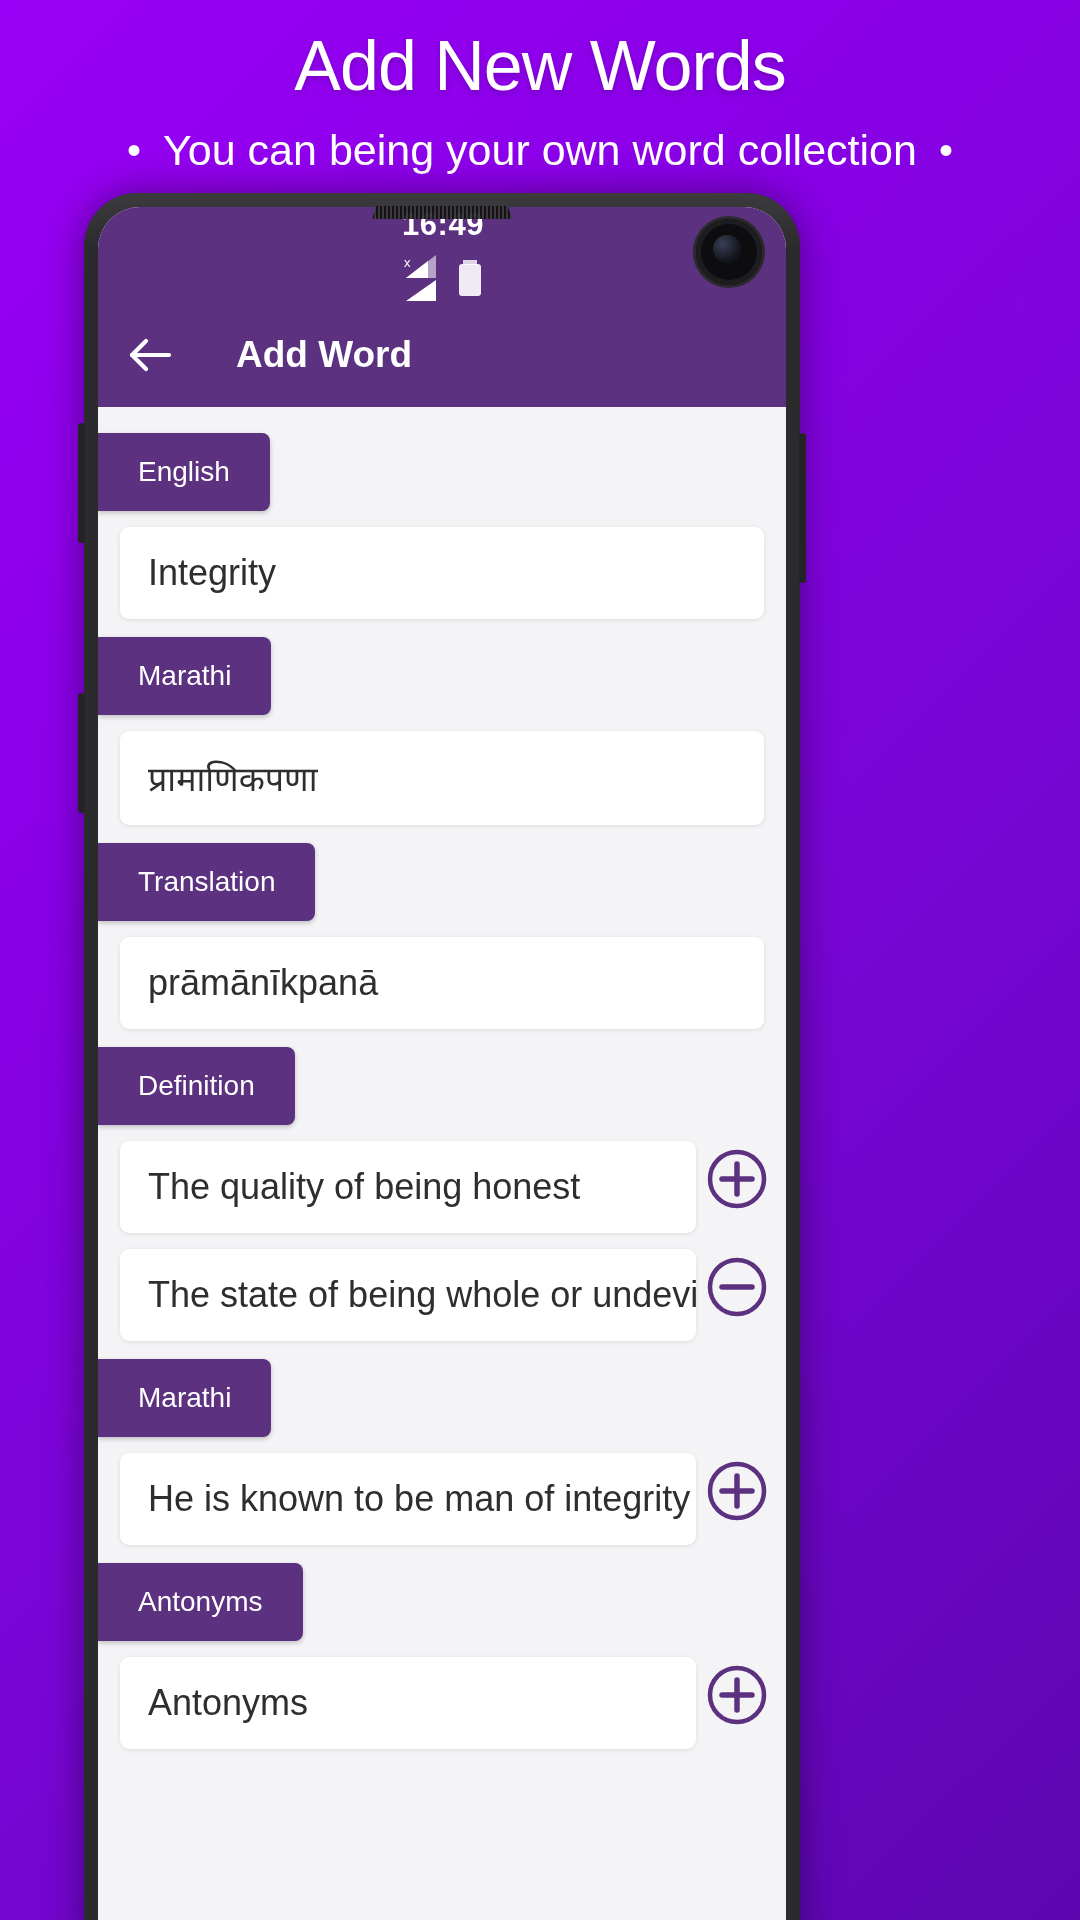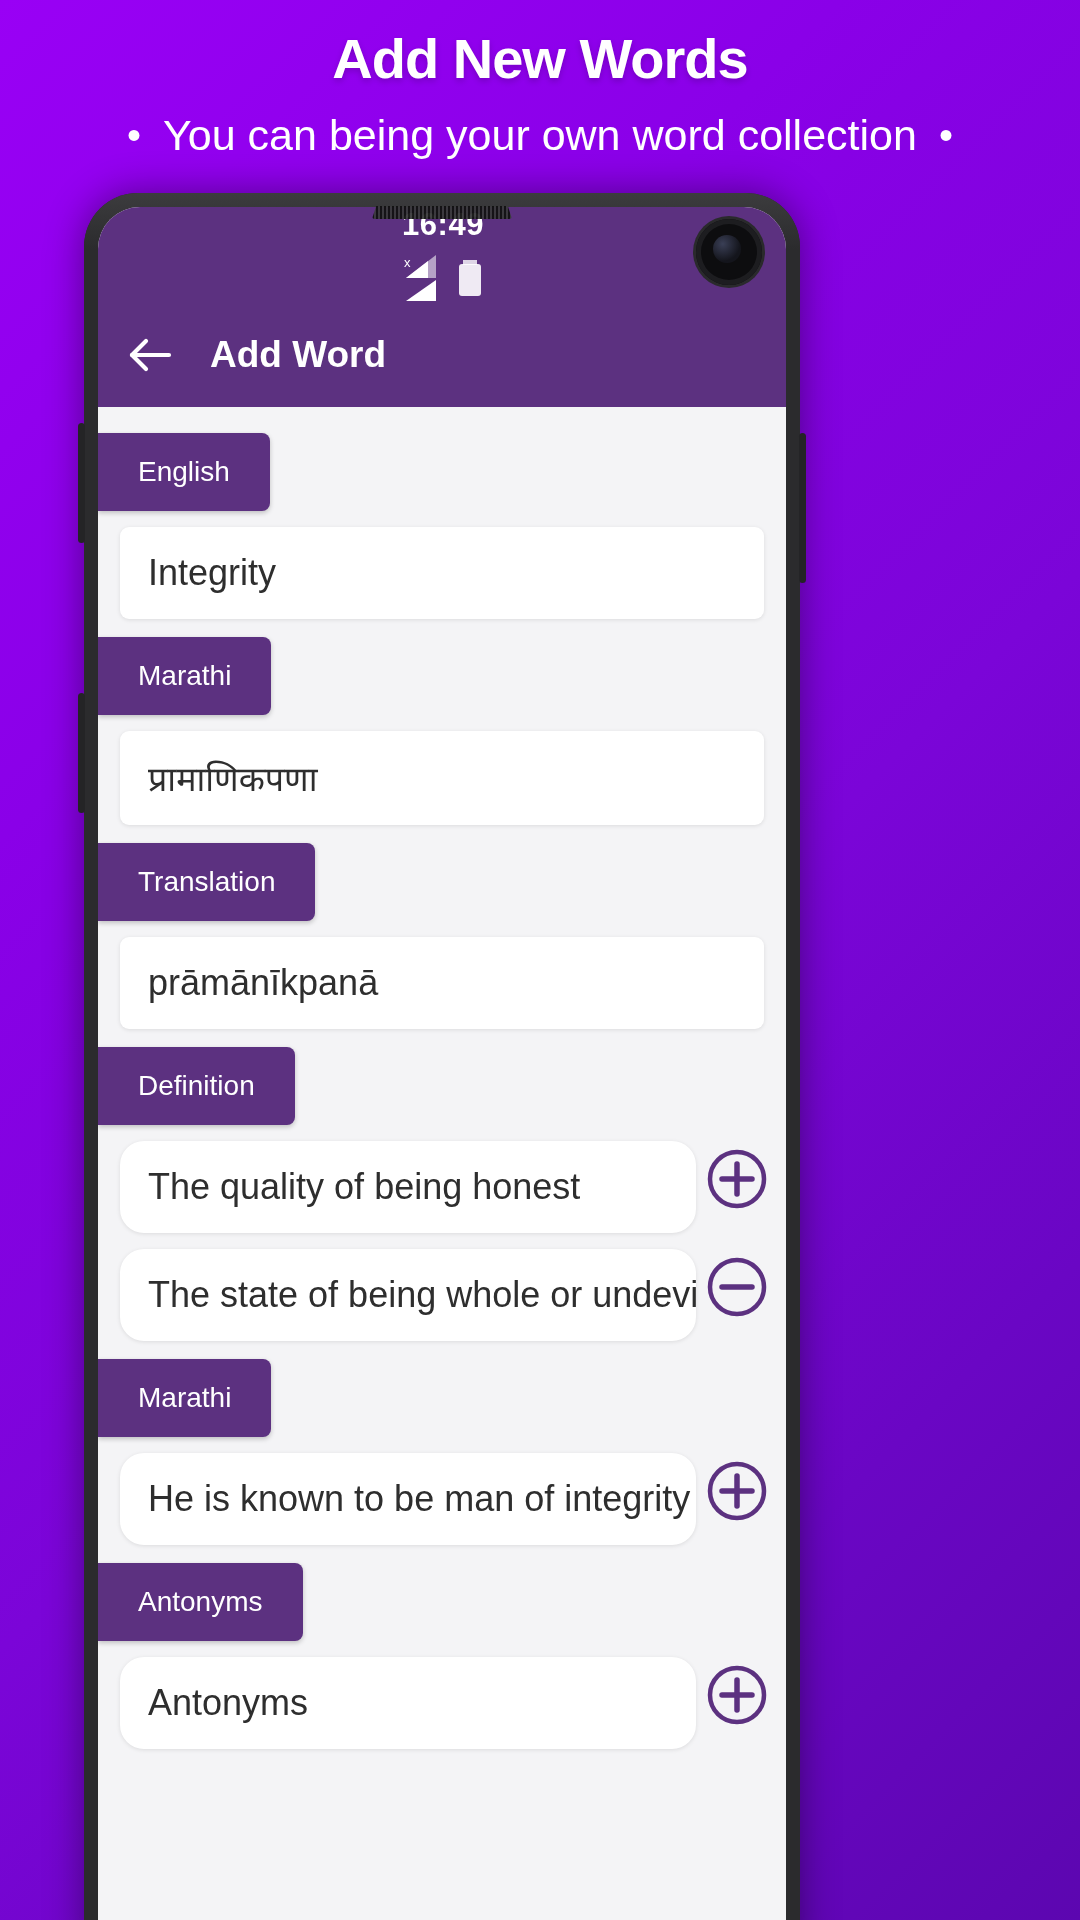--- a/index.html
+++ b/index.html
@@ -8,21 +8,21 @@
     font-family:"Liberation Sans", sans-serif;
   }
   body {
     background: linear-gradient(135deg, #9900f5 0%, #8a00e8 28%, #7b05d8 55%, #6a06c4 78%, #5c06b0 100%);
     position:relative;
   }
 
   
   .promo { width:100%; padding-top:30px; text-align:center; }
   .promo-title {
-    color:#ffffff; font-size:56px; font-weight:bold;
+    color:#ffffff; font-size:70px; font-weight:normal;
     letter-spacing:-1px; line-height:1.05;
     text-shadow:0 3px 6px rgba(0,0,0,.18);
   }
   .promo-sub-wrap {
     display:flex; align-items:center; justify-content:center;
     gap:22px; margin-top:22px;
   }
   .promo-dot { color:#ffffff; font-size:40px; line-height:1; }
   .promo-sub { color:#ffffff; font-size:43px; font-weight:400; }
 
@@ -80,21 +80,21 @@
     width:28px; height:28px; border-radius:50%;
     background:radial-gradient(circle at 35% 32%, #3a3f56 0%, #14151c 65%);
   }
 
   
   .appbar {
     height:104px; background:#5c3180;
     display:flex; align-items:center; padding-left:30px; gap:38px;
   }
   .back-arrow { width:44px; height:38px; display:block; }
-  .appbar-title { color:#ffffff; font-size:37px; font-weight:bold; }
+  .appbar-title { color:#ffffff; font-size:37px; font-weight:bold;margin-left:26px; }
 
   
   .form {
     background:#f4f4f6; height:calc(100% - 200px);
     padding-top:26px;
   }
   .chip {
     display:inline-block; background:#5c3180; color:#ffffff;
     font-size:28px; padding:23px 40px 23px 40px;
     border-radius:0 8px 8px 0; margin-left:0;
@@ -109,21 +109,21 @@
     background:#ffffff; border-radius:9px;
     padding:24px 28px; min-height:92px;
     display:flex; align-items:center;
     box-shadow:0 1px 4px rgba(0,0,0,.10);
     font-size:36px; color:#2e2e2e;
     white-space:nowrap; overflow:hidden;
   }
   .field.devanagari { font-family:Liberation Sans, sans-serif; font-size:34px; }
 
   .row-with-btn { display:flex; align-items:center; }
-  .row-with-btn .field { flex:1; margin-right:10px;border-radius:24px; }
+  .row-with-btn .field { flex:1; margin-right:10px; }
   .circle-btn {
     width:62px; height:62px; margin-right:18px; flex:0 0 auto;
     display:flex; align-items:center; justify-content:center;
   }
   .circle-btn svg { width:62px; height:62px; }
 
   .cut-bottom { overflow:hidden; }
 </style>
 </head>
 <body>

